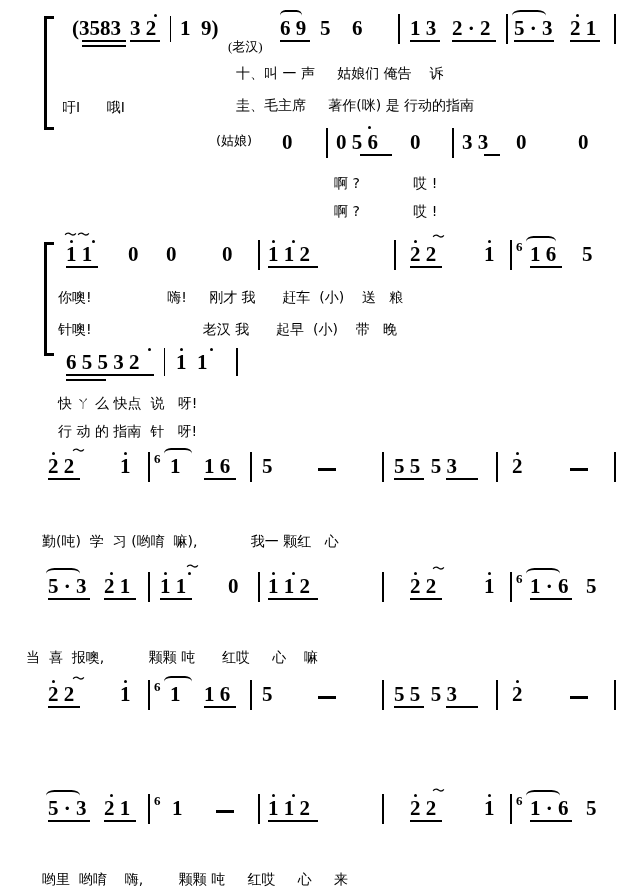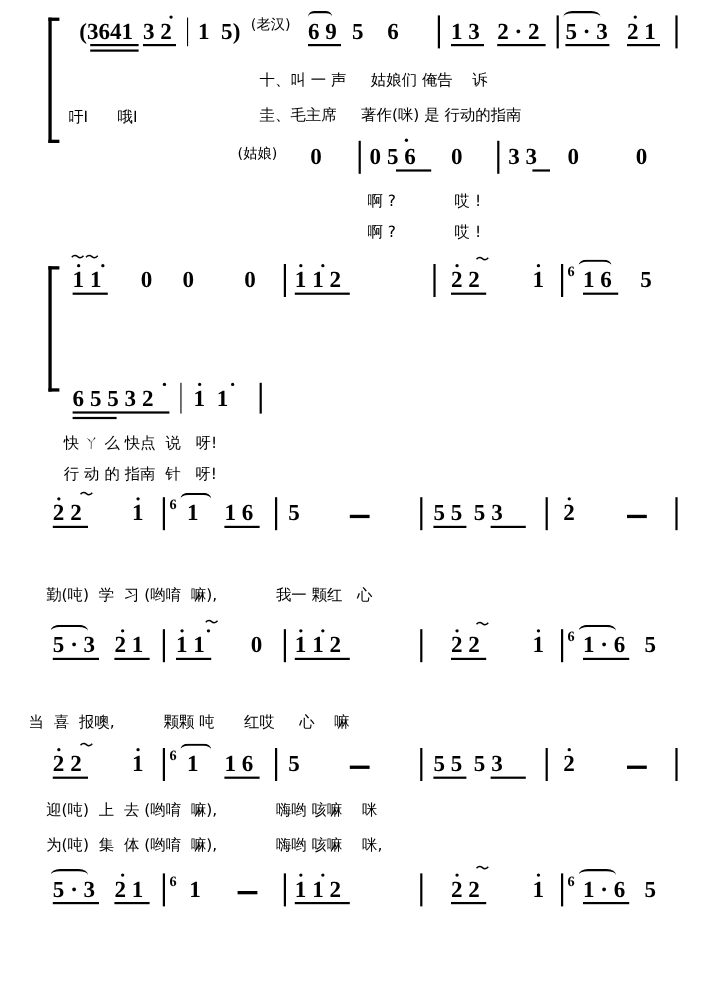--- a/index.html
+++ b/index.html
@@ -40,29 +40,29 @@
   
   .grace{font-size:13px;font-weight:bold;}
 </style>
 </head>
 <body>
 
 <div class="sheet">
 
   <div class="brk" style="left:44px;top:16px;height:108px;"></div>
 
-  <div class="t num" style="left:72px;top:18px;">(3641</div>
+  <div class="t num" style="left:72px;top:18px;">(3583</div>
   <div class="beam" style="left:82px;top:40px;width:44px;"></div>
   <div class="beam" style="left:82px;top:45px;width:44px;"></div>
   <div class="t num" style="left:130px;top:18px;">3 2</div>
   <div class="beam" style="left:130px;top:40px;width:30px;"></div>
   <div class="dot" style="left:154px;top:14px;"></div>
   <div class="barthin" style="left:170px;top:16px;height:26px;"></div>
-  <div class="t num" style="left:180px;top:18px;">1  5)</div>
-  <div class="t role" style="left:228px;top:16px;">(老汉)</div>
+  <div class="t num" style="left:180px;top:18px;">1  9)</div>
+  <div class="t role" style="left:228px;top:40px;font-family:Liberation Serif, serif;">(老汉)</div>
 
   <div class="slur" style="left:280px;top:10px;width:22px;"></div>
   <div class="t num" style="left:280px;top:18px;">6 9</div>
   <div class="beam" style="left:280px;top:40px;width:30px;"></div>
   <div class="t num" style="left:320px;top:18px;">5</div>
   <div class="t num" style="left:352px;top:18px;">6</div>
 
   <div class="bar" style="left:398px;top:14px;height:30px;"></div>
   <div class="t num" style="left:410px;top:18px;">1 3</div>
   <div class="beam" style="left:410px;top:40px;width:30px;"></div>
@@ -121,20 +121,22 @@
   <div class="dot" style="left:414px;top:240px;"></div>
   <div class="t num" style="left:484px;top:244px;">1</div>
   <div class="dot" style="left:488px;top:240px;"></div>
   <div class="bar" style="left:510px;top:240px;height:30px;"></div>
   <div class="t num grace" style="left:516px;top:240px;">6</div>
   <div class="slur" style="left:526px;top:236px;width:30px;"></div>
   <div class="t num" style="left:530px;top:244px;">1 6</div>
   <div class="beam" style="left:530px;top:266px;width:32px;"></div>
   <div class="t num" style="left:582px;top:244px;">5</div>
 
+  <div class="t ly" style="left:58px;top:290px;">你噢!                 嗨!     刚才 我      赶车  (小)    送   粮</div>
+  <div class="t ly" style="left:58px;top:322px;">针噢!                         老汉 我      起早  (小)    带   晚</div>
 
   <div class="t num" style="left:66px;top:352px;">6 5 5 3 2</div>
   <div class="beam" style="left:66px;top:374px;width:88px;"></div>
   <div class="beam" style="left:66px;top:379px;width:40px;"></div>
   <div class="dot" style="left:148px;top:348px;"></div>
   <div class="barthin" style="left:164px;top:348px;height:28px;"></div>
   <div class="t num" style="left:176px;top:352px;">1  1</div>
   <div class="dot" style="left:180px;top:348px;"></div>
   <div class="dot" style="left:210px;top:348px;"></div>
   <div class="bar" style="left:236px;top:348px;height:28px;"></div>
@@ -221,22 +223,20 @@
   <div class="bar" style="left:382px;top:680px;height:30px;"></div>
   <div class="t num" style="left:394px;top:684px;">5 5  5 3</div>
   <div class="beam" style="left:394px;top:706px;width:30px;"></div>
   <div class="beam" style="left:446px;top:706px;width:32px;"></div>
   <div class="bar" style="left:496px;top:680px;height:30px;"></div>
   <div class="t num" style="left:512px;top:684px;">2</div>
   <div class="dot" style="left:516px;top:680px;"></div>
   <div class="dash" style="left:570px;top:696px;width:18px;"></div>
   <div class="bar" style="left:614px;top:680px;height:30px;"></div>
 
-  <div class="t ly" style="left:42px;top:730px;">迎(吨)  上  去 (哟唷  嘛),            嗨哟 咳嘛    咪</div>
-  <div class="t ly" style="left:42px;top:762px;">为(吨)  集  体 (哟唷  嘛),            嗨哟 咳嘛    咪,</div>
 
   <div class="slur" style="left:46px;top:790px;width:34px;"></div>
   <div class="t num" style="left:48px;top:798px;">5 · 3</div>
   <div class="beam" style="left:48px;top:820px;width:42px;"></div>
   <div class="t num" style="left:104px;top:798px;">2 1</div>
   <div class="beam" style="left:104px;top:820px;width:32px;"></div>
   <div class="dot" style="left:110px;top:794px;"></div>
   <div class="bar" style="left:148px;top:794px;height:30px;"></div>
   <div class="t num grace" style="left:154px;top:794px;">6</div>
   <div class="t num" style="left:172px;top:798px;">1</div>
@@ -253,14 +253,15 @@
   <div class="dot" style="left:414px;top:794px;"></div>
   <div class="t num" style="left:484px;top:798px;">1</div>
   <div class="dot" style="left:488px;top:794px;"></div>
   <div class="bar" style="left:510px;top:794px;height:30px;"></div>
   <div class="t num grace" style="left:516px;top:794px;">6</div>
   <div class="slur" style="left:526px;top:790px;width:34px;"></div>
   <div class="t num" style="left:530px;top:798px;">1 · 6</div>
   <div class="beam" style="left:530px;top:820px;width:42px;"></div>
   <div class="t num" style="left:586px;top:798px;">5</div>
 
+  <div class="t ly" style="left:42px;top:872px;">哟里  哟唷    嗨,        颗颗 吨     红哎     心     来</div>
 
 </div>
 
 </body></html>

